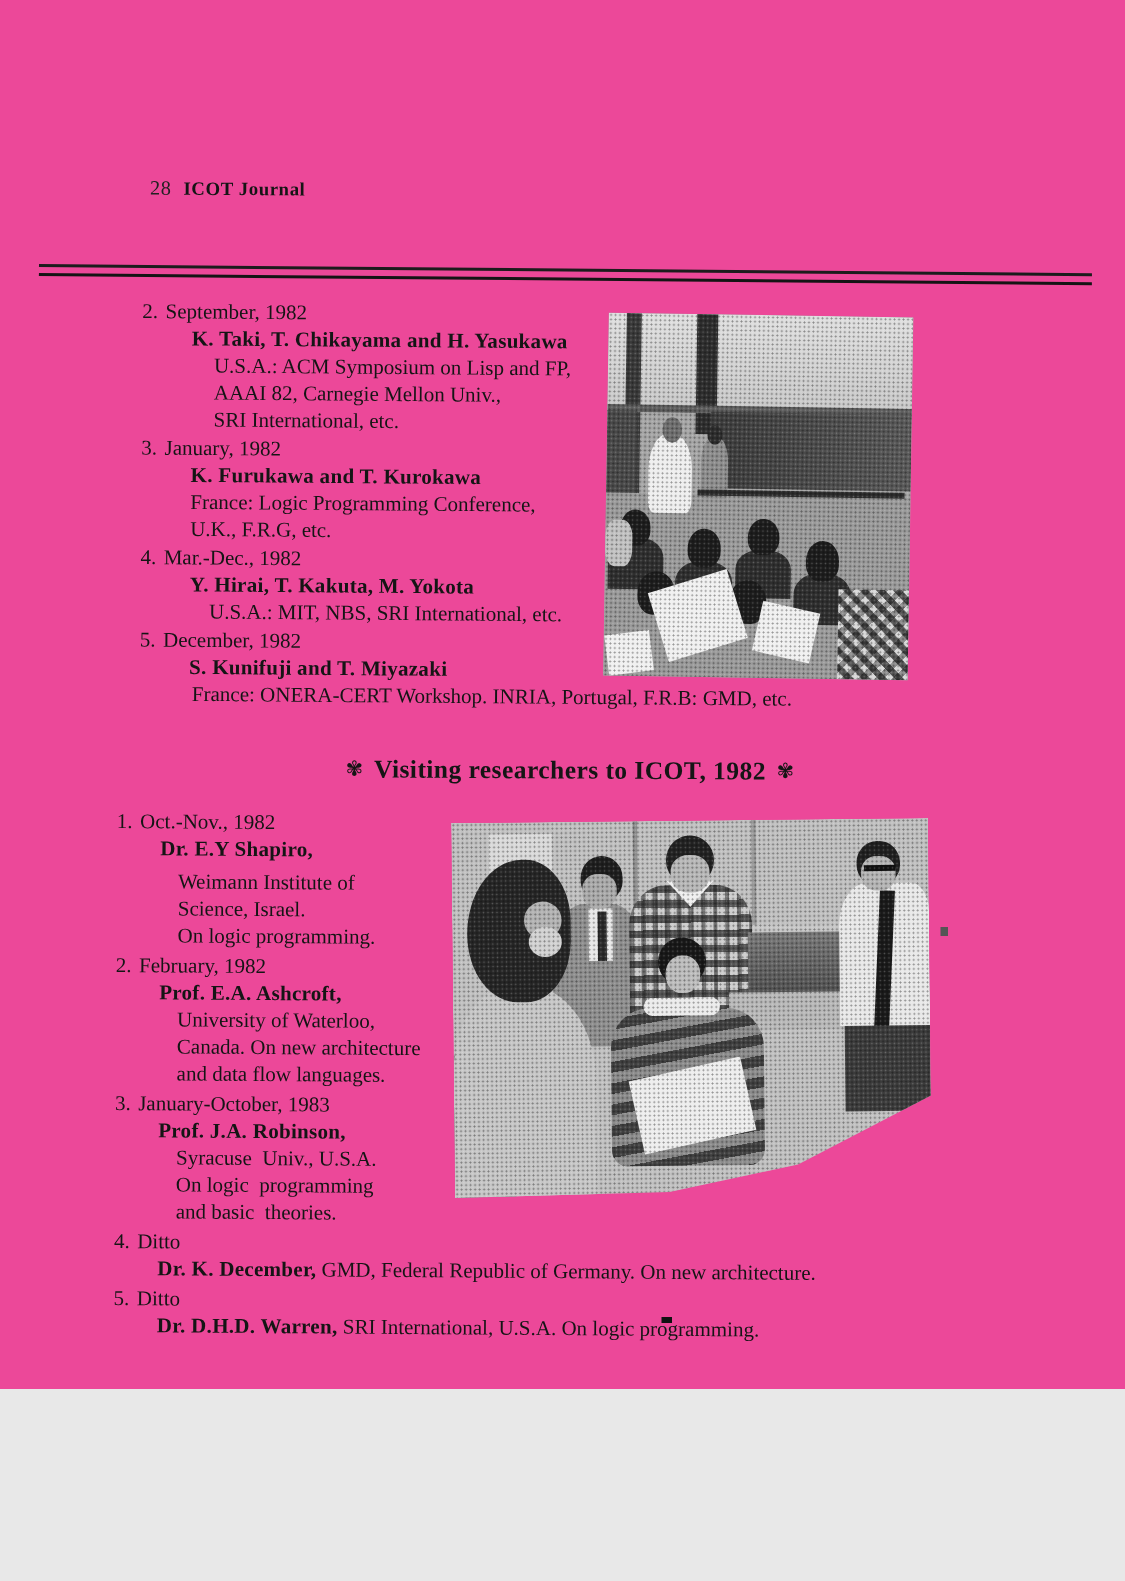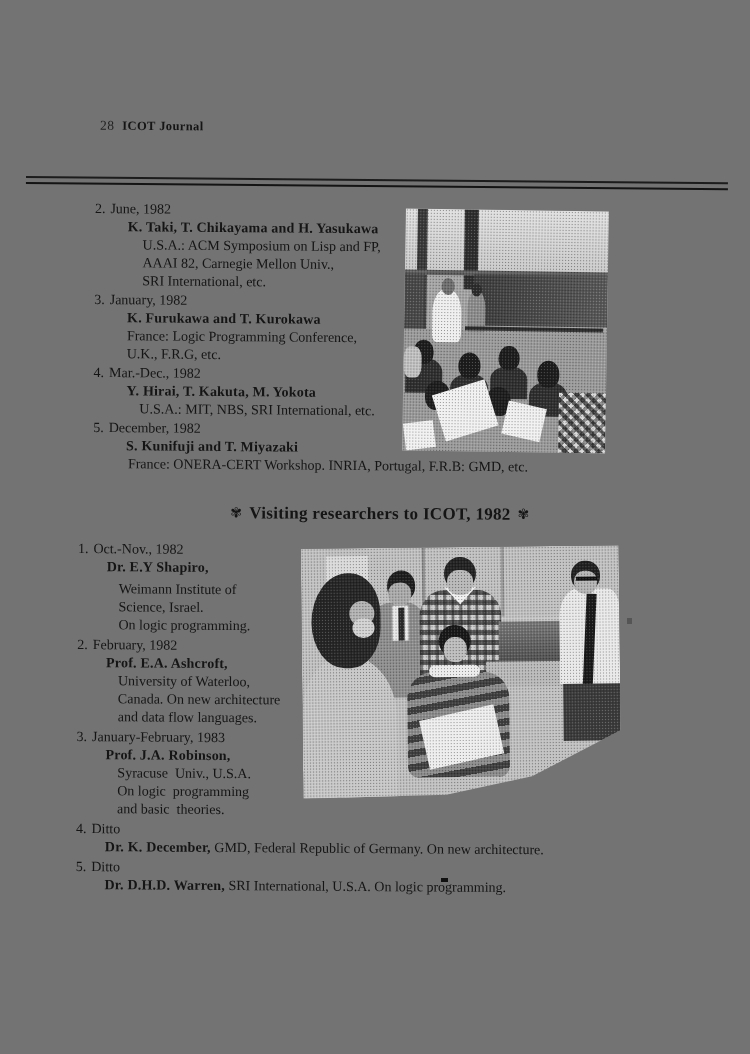--- a/index.html
+++ b/index.html
@@ -1,19 +1,19 @@
 <!DOCTYPE html>
 <html><head>
 <meta charset="utf-8">
 <style>
   * { margin:0; padding:0; box-sizing:border-box; }
   html,body { background:#e8e8e8; }
   .page {
-    position:relative; width:750px; height:1054px; margin:0 auto;
-    background:#737373; overflow:hidden;
+    position:relative; width:750px; height:926px; margin:0 auto;
+    background:#ec4899; overflow:hidden;
     font-family:"Liberation Serif", serif; color:#151515;
   }
   
   .header { position:absolute; left:100px; top:118px; font-size:13px; letter-spacing:.4px; transform:rotate(.3deg); }
   .header .pageno { font-size:13.5px; color:#222; margin-right:8px; }
   .header .jname { font-weight:bold; font-size:12.5px; }
   
   .rule { position:absolute; left:26px; top:176px; width:702px; transform:rotate(.5deg); transform-origin:left top; }
   .rule .r1 { height:2px; background:#1c1c1c; margin-bottom:4px; }
   .rule .r2 { height:2px; background:#141414; }
@@ -141,21 +141,21 @@
     <span class="pageno">28</span><span class="jname">ICOT Journal</span>
   </div>
 
   <div class="rule">
     <div class="r1"></div>
     <div class="r2"></div>
   </div>
 
   <section class="trips body-text">
     <div class="entry">
-      <div class="ln"><span class="num">2.</span><span>June, 1982</span></div>
+      <div class="ln"><span class="num">2.</span><span>September, 1982</span></div>
       <div class="ln in-name b">K. Taki, T. Chikayama and H. Yasukawa</div>
       <div class="ln in-d48">U.S.A.: ACM Symposium on Lisp and FP,</div>
       <div class="ln in-d48">AAAI 82, Carnegie Mellon Univ.,</div>
       <div class="ln in-d48">SRI International, etc.</div>
     </div>
     <div class="entry">
       <div class="ln"><span class="num">3.</span><span>January, 1982</span></div>
       <div class="ln in-name b">K. Furukawa and T. Kurokawa</div>
       <div class="ln in-d33">France: Logic Programming Conference,</div>
       <div class="ln in-d33">U.K., F.R.G, etc.</div>
@@ -215,21 +215,21 @@
       <div class="ln v-det">On logic programming.</div>
     </div>
     <div class="entry">
       <div class="ln"><span class="num">2.</span><span>February, 1982</span></div>
       <div class="ln v-name b">Prof. E.A. Ashcroft,</div>
       <div class="ln v-det">University of Waterloo,</div>
       <div class="ln v-det">Canada. On new architecture</div>
       <div class="ln v-det">and data flow languages.</div>
     </div>
     <div class="entry">
-      <div class="ln"><span class="num">3.</span><span>January-February, 1983</span></div>
+      <div class="ln"><span class="num">3.</span><span>January-October, 1983</span></div>
       <div class="ln v-name b">Prof. J.A. Robinson,</div>
       <div class="ln v-det">Syracuse  Univ., U.S.A.</div>
       <div class="ln v-det">On logic  programming</div>
       <div class="ln v-det">and basic  theories.</div>
     </div>
     <div class="entry">
       <div class="ln"><span class="num">4.</span><span>Ditto</span></div>
       <div class="ln v-name"><span class="b">Dr. K. December,</span><span> GMD, Federal Republic of Germany. On new architecture.</span></div>
     </div>
     <div class="entry">

